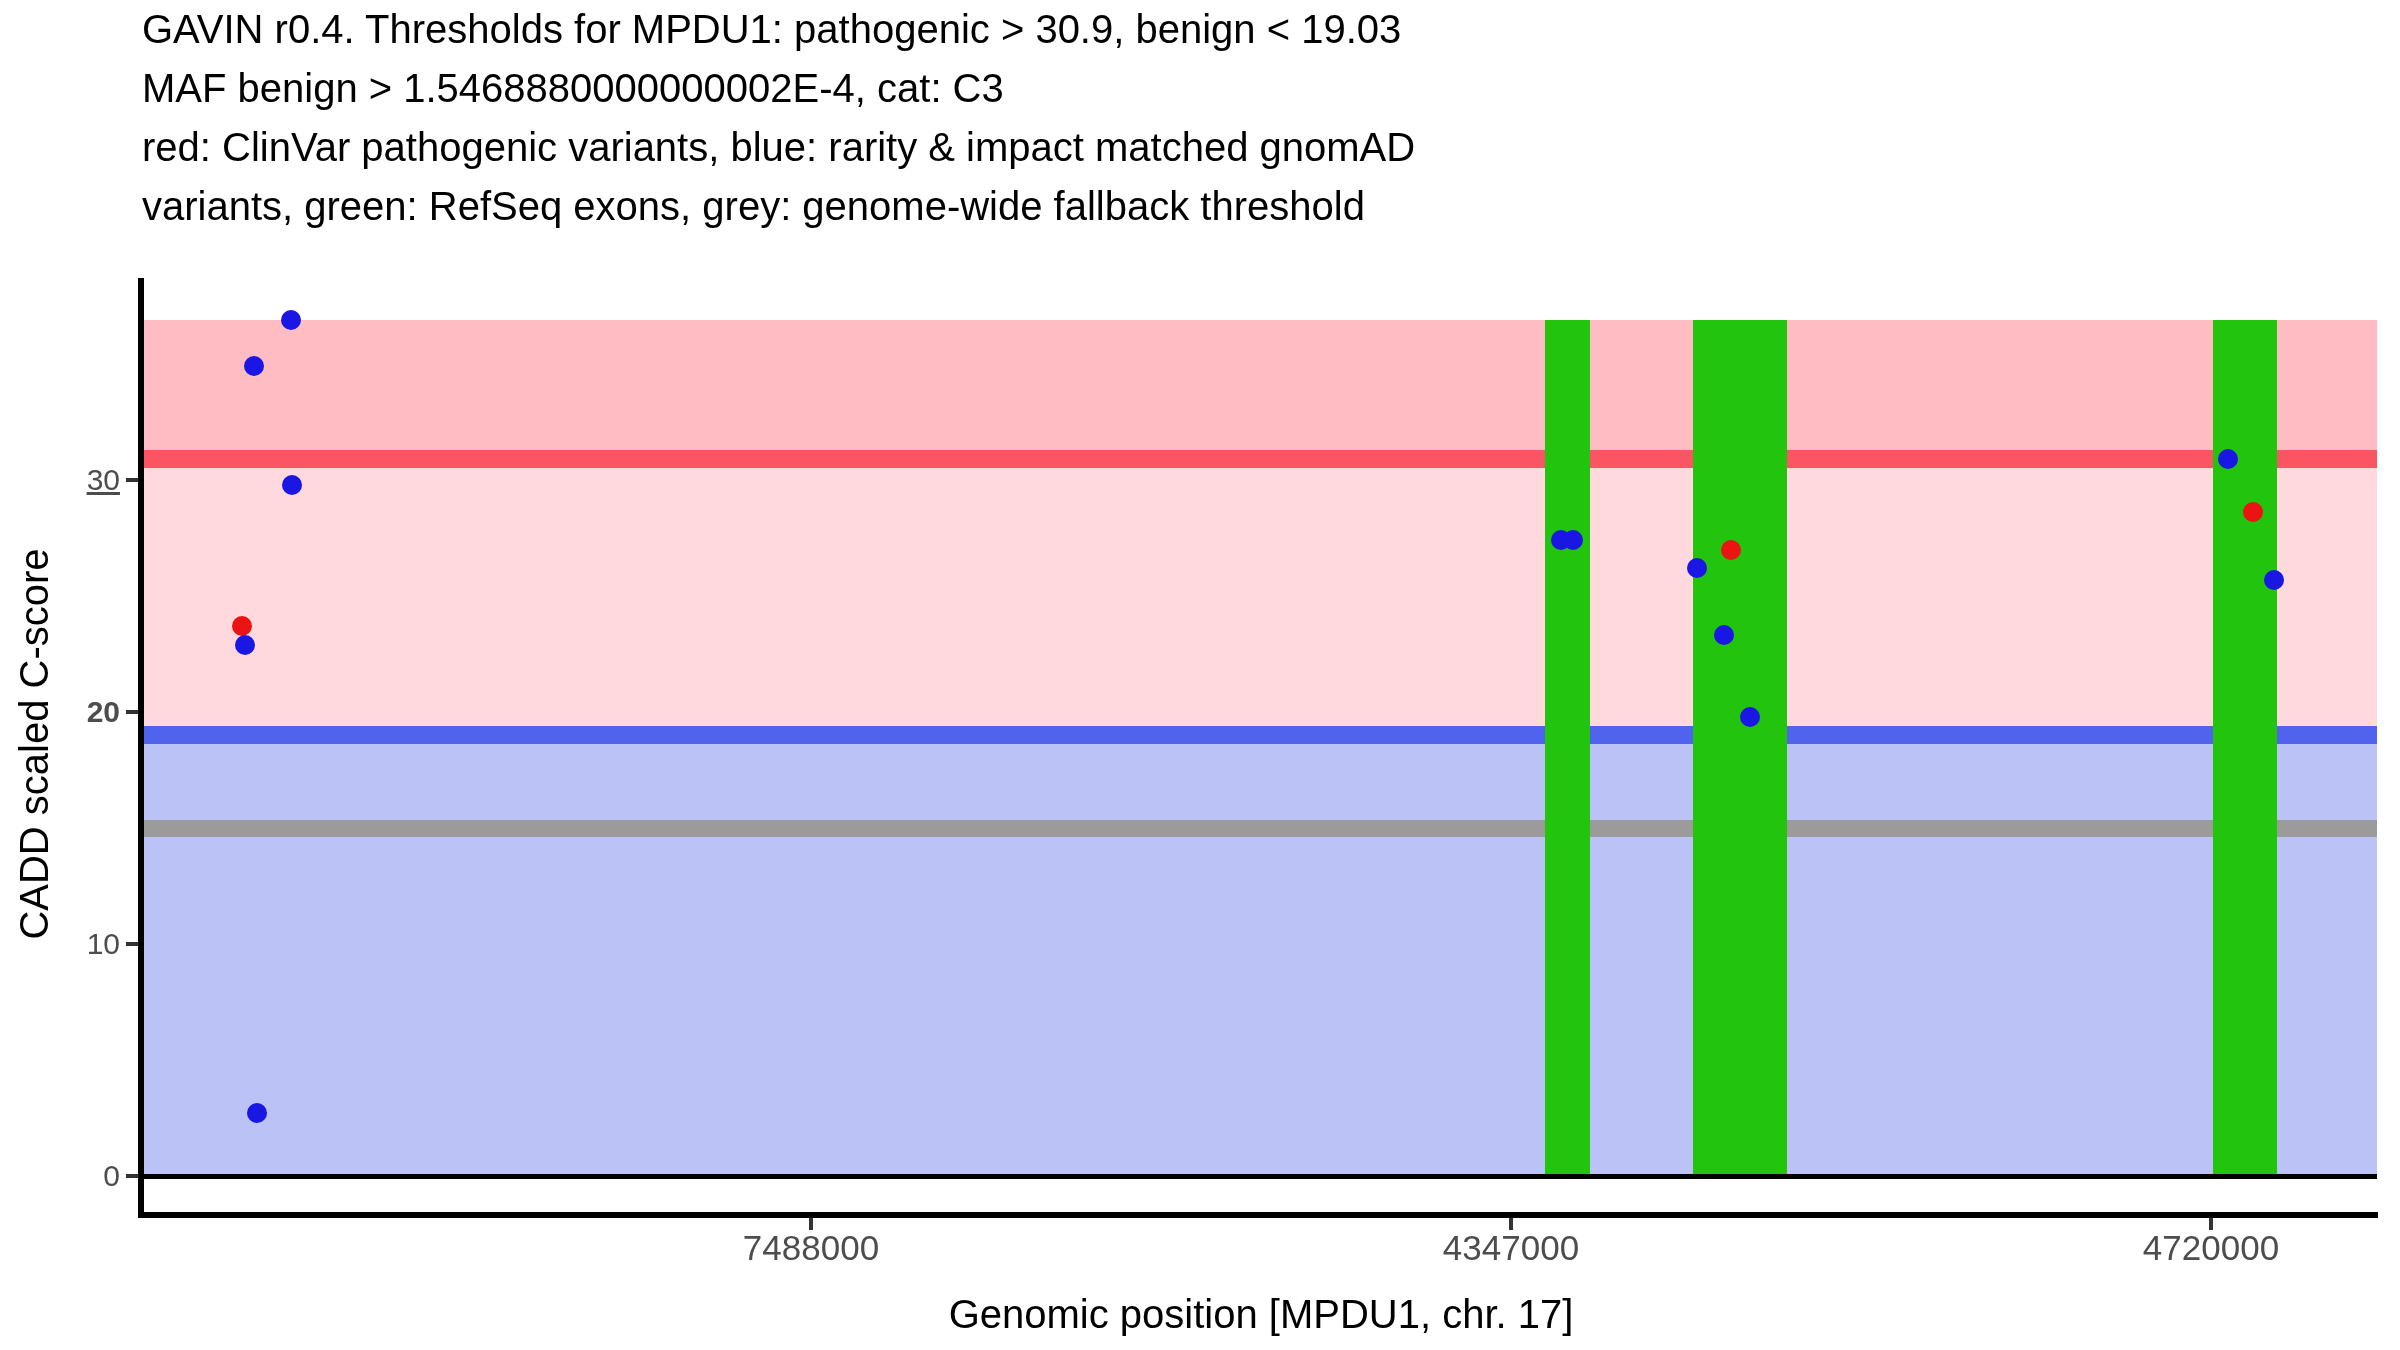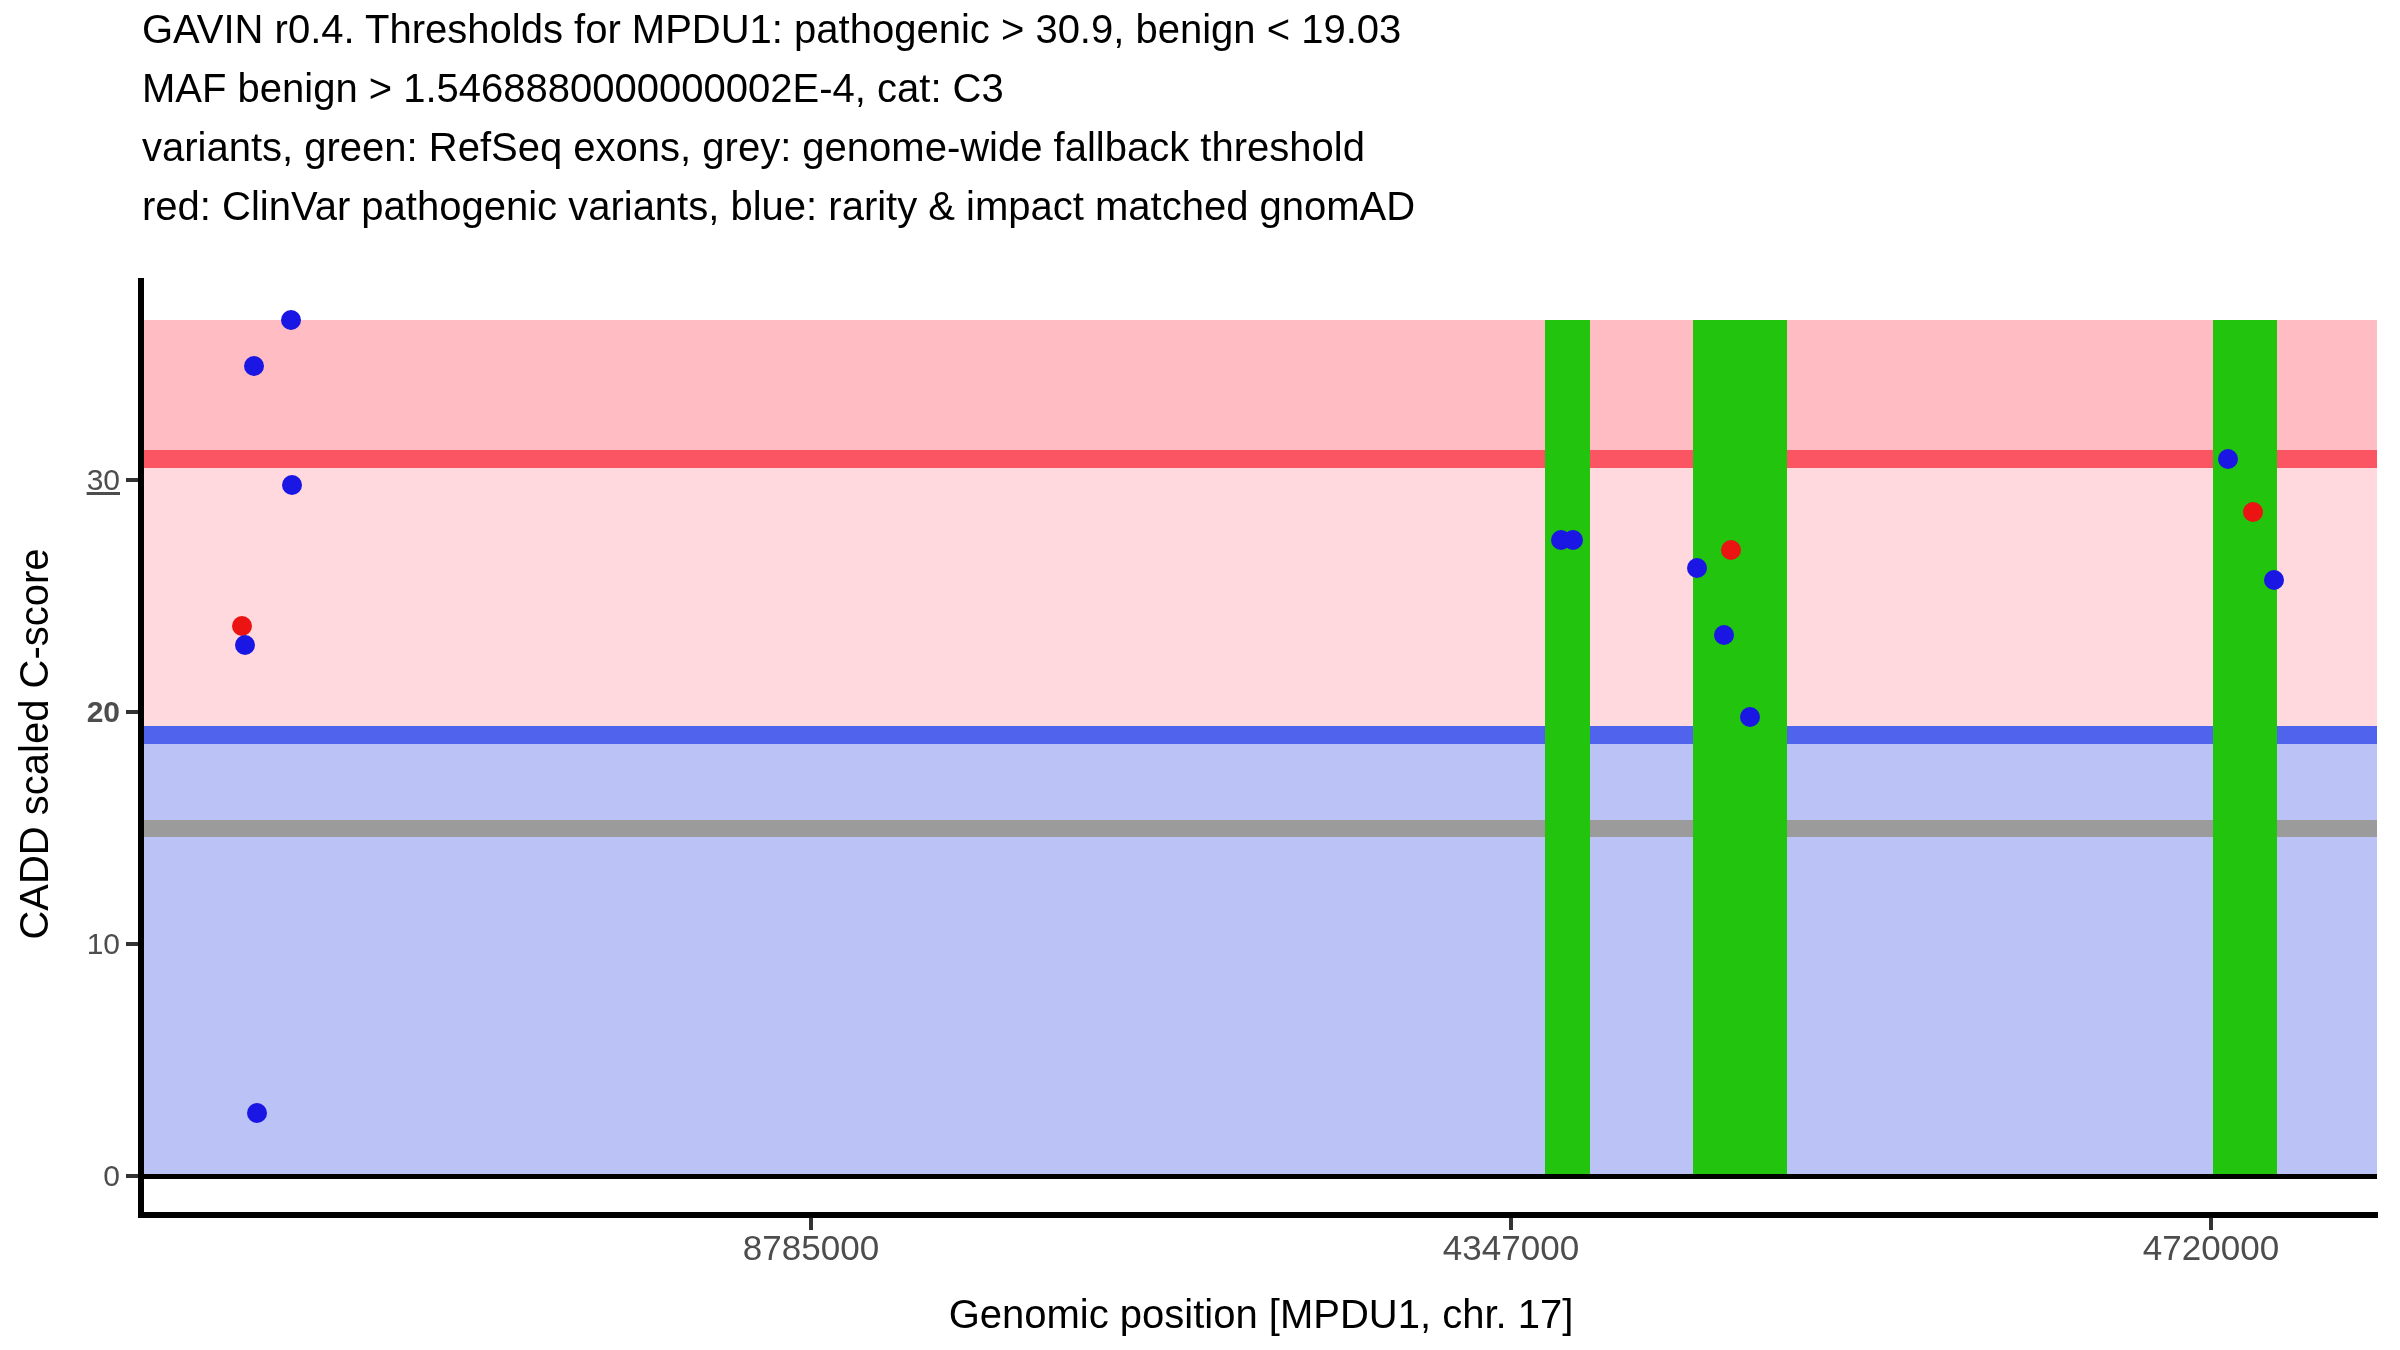--- a/index.html
+++ b/index.html
@@ -25,22 +25,22 @@
   .pt{width:20px;height:20px;border-radius:50%;}
 </style>
 </head>
 <body>
 
 <div id="stage">
 
   <div class="title-block">
     <div>GAVIN r0.4. Thresholds for MPDU1: pathogenic &gt; 30.9, benign &lt; 19.03</div>
     <div>MAF benign &gt; 1.5468880000000002E-4, cat: C3</div>
+    <div>red: ClinVar pathogenic variants, blue: rarity &amp; impact matched gnomAD</div>
     <div>variants, green: RefSeq exons, grey: genome-wide fallback threshold</div>
-    <div>red: ClinVar pathogenic variants, blue: rarity &amp; impact matched gnomAD</div>
   </div>
 
   <div class="y-axis-title">
     <span>CADD scaled C-score</span>
   </div>
 
   <div id="panel">
     <div id="zones-layer">
         <div class="zone" style="left: 141.8px; width: 2235.1px; top: 319.92px; height: 139.2px; background: rgb(255, 188, 194);"></div>
         <div class="zone" style="left: 141.8px; width: 2235.1px; top: 459.12px; height: 275.384px; background: rgb(255, 217, 221);"></div>
@@ -86,21 +86,21 @@
       <div class="ytick-label" style="top: 1161px;">0</div>
       <div class="ytick-mark" style="top: 942px;"></div>
       <div class="ytick-label" style="top: 929px;">10</div>
       <div class="ytick-mark" style="top: 710px;"></div>
       <div class="ytick-label" style="top: 697px; font-weight: bold;">20</div>
       <div class="ytick-mark" style="top: 478px;"></div>
       <div class="ytick-label" style="top: 465px; text-decoration: underline;">30</div>
     </div>
   <div id="x-ticks">
       <div class="xtick-mark" style="left: 809px;"></div>
-      <div class="xtick-label" style="left: 701px;">8785000</div>
+      <div class="xtick-label" style="left: 701px;">7488000</div>
       <div class="xtick-mark" style="left: 1509px;"></div>
       <div class="xtick-label" style="left: 1401px;">4347000</div>
       <div class="xtick-mark" style="left: 2209px;"></div>
       <div class="xtick-label" style="left: 2101px;">4720000</div>
     </div>
 
   <div class="x-axis-title">Genomic position [MPDU1, chr. 17]</div>
 
 </div>
 

